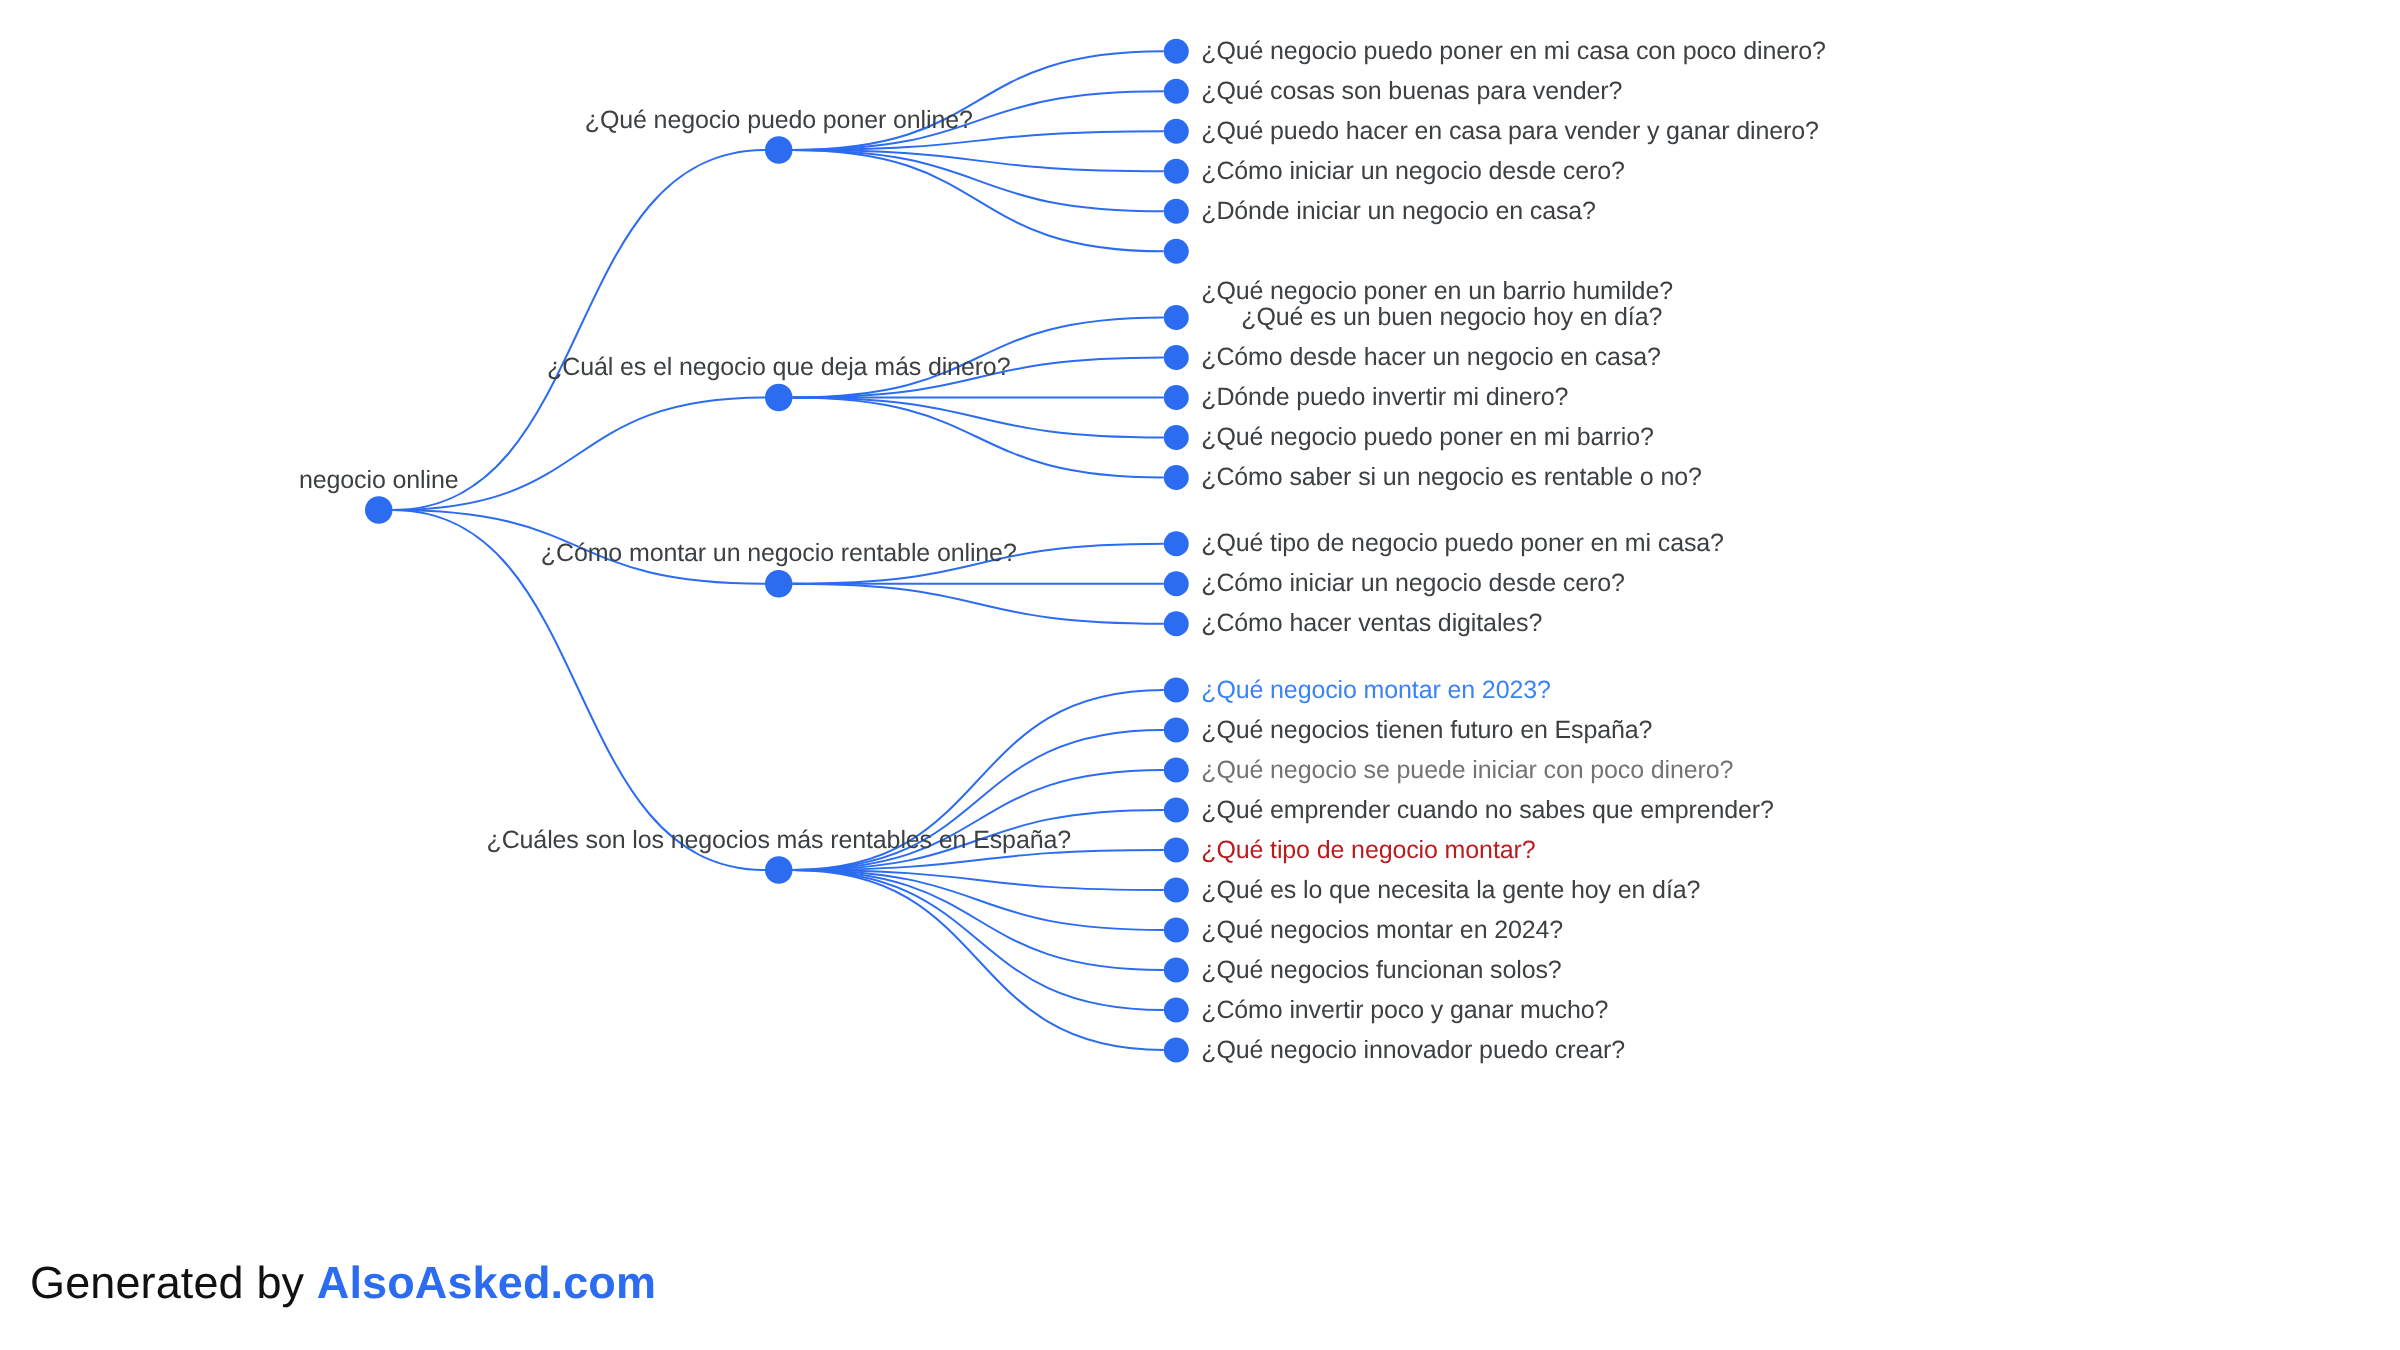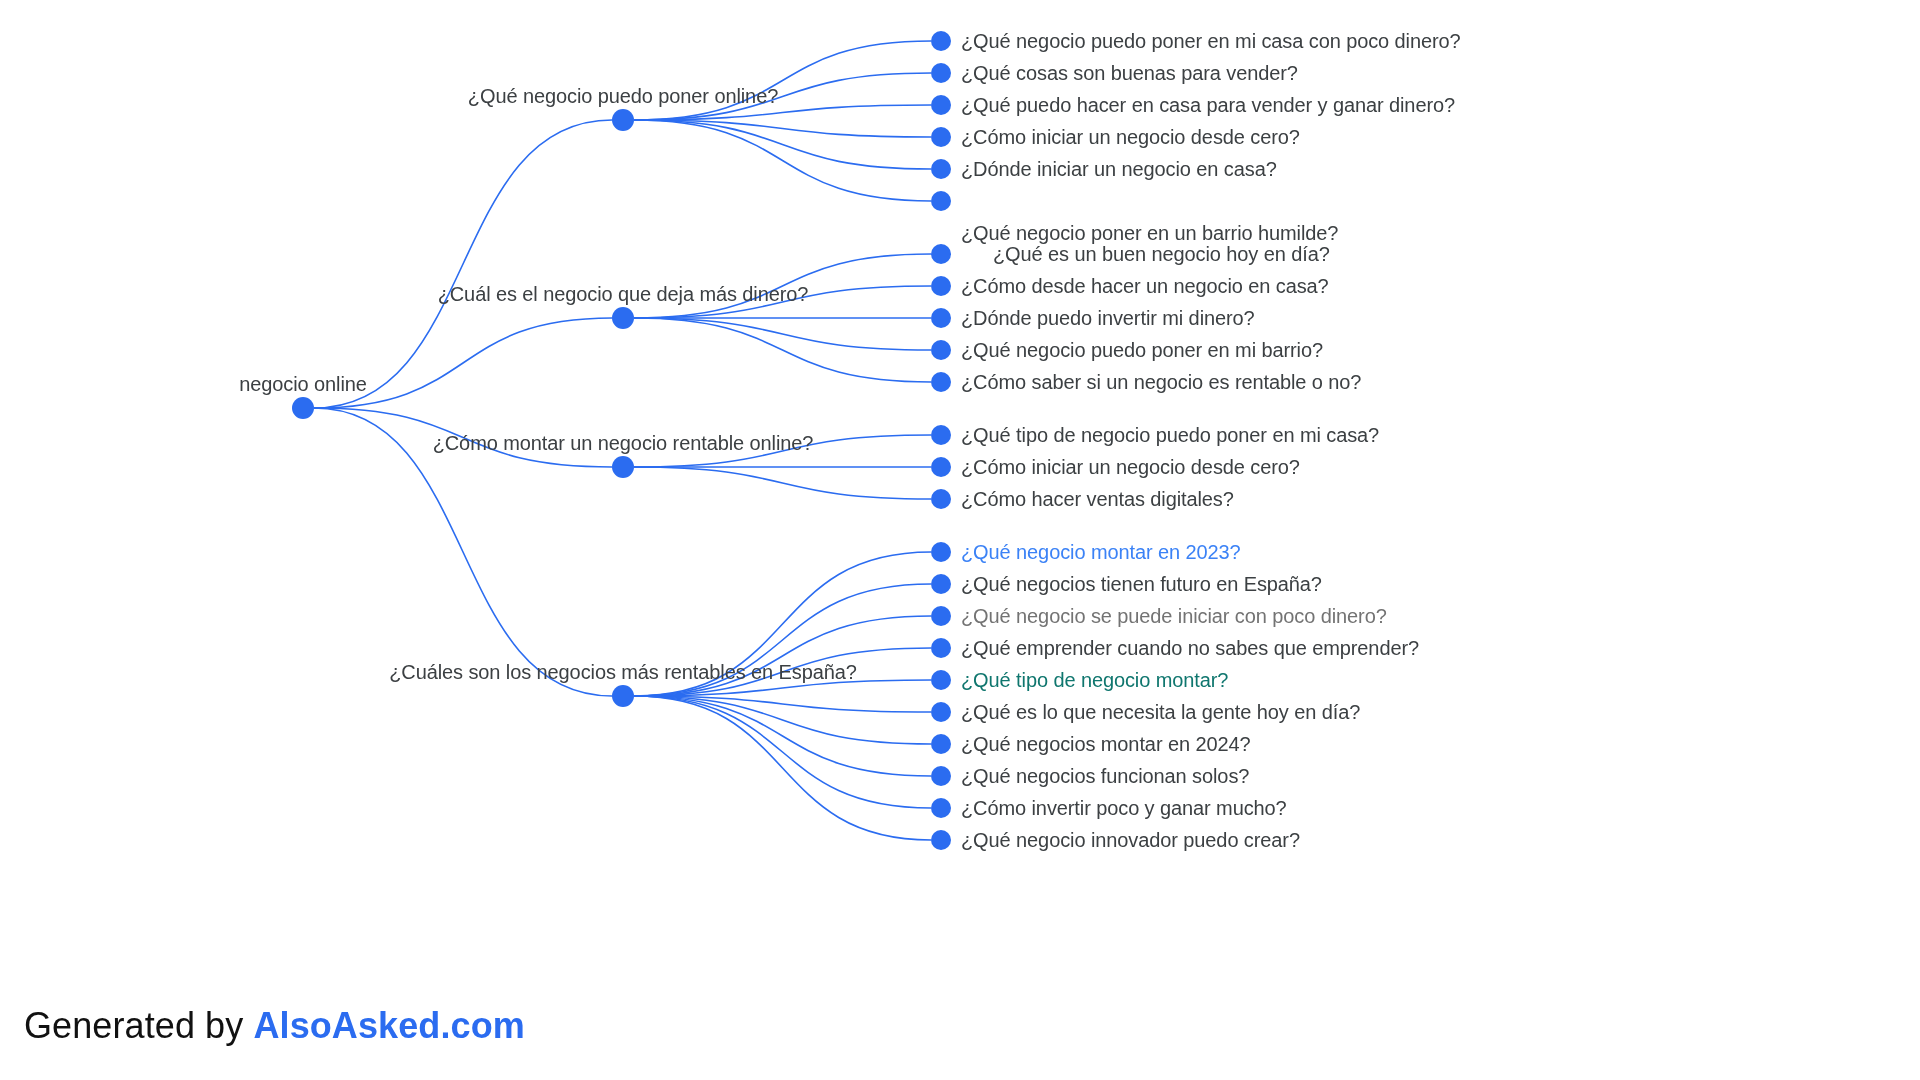--- a/index.html
+++ b/index.html
@@ -152,21 +152,21 @@
       <div class="node-label label-above" style="left: 623px; top: 682px; color: rgb(60, 64, 67);">¿Cuáles son los negocios más rentables en España?</div>
       <div class="node-dot leaf" style="left: 941px; top: 552px; background: rgb(43, 108, 240);"></div>
       <div class="node-label label-right" style="left: 961px; top: 552px; color: #3b82f6;">¿Qué negocio montar en 2023?</div>
       <div class="node-dot leaf" style="left: 941px; top: 584px; background: rgb(43, 108, 240);"></div>
       <div class="node-label label-right" style="left: 961px; top: 584px; color: rgb(60, 64, 67);">¿Qué negocios tienen futuro en España?</div>
       <div class="node-dot leaf" style="left: 941px; top: 616px; background: rgb(43, 108, 240);"></div>
       <div class="node-label label-right" style="left: 961px; top: 616px; color: #737373;">¿Qué negocio se puede iniciar con poco dinero?</div>
       <div class="node-dot leaf" style="left: 941px; top: 648px; background: rgb(43, 108, 240);"></div>
       <div class="node-label label-right" style="left: 961px; top: 648px; color: rgb(60, 64, 67);">¿Qué emprender cuando no sabes que emprender?</div>
       <div class="node-dot leaf" style="left: 941px; top: 680px; background: rgb(43, 108, 240);"></div>
-      <div class="node-label label-right" style="left: 961px; top: 680px; color: #0f766e;">¿Qué tipo de negocio montar?</div>
+      <div class="node-label label-right" style="left: 961px; top: 680px; color: #b91c1c;">¿Qué tipo de negocio montar?</div>
       <div class="node-dot leaf" style="left: 941px; top: 712px; background: rgb(43, 108, 240);"></div>
       <div class="node-label label-right" style="left: 961px; top: 712px; color: rgb(60, 64, 67);">¿Qué es lo que necesita la gente hoy en día?</div>
       <div class="node-dot leaf" style="left: 941px; top: 744px; background: rgb(43, 108, 240);"></div>
       <div class="node-label label-right" style="left: 961px; top: 744px; color: rgb(60, 64, 67);">¿Qué negocios montar en 2024?</div>
       <div class="node-dot leaf" style="left: 941px; top: 776px; background: rgb(43, 108, 240);"></div>
       <div class="node-label label-right" style="left: 961px; top: 776px; color: rgb(60, 64, 67);">¿Qué negocios funcionan solos?</div>
       <div class="node-dot leaf" style="left: 941px; top: 808px; background: rgb(43, 108, 240);"></div>
       <div class="node-label label-right" style="left: 961px; top: 808px; color: rgb(60, 64, 67);">¿Cómo invertir poco y ganar mucho?</div>
       <div class="node-dot leaf" style="left: 941px; top: 840px; background: rgb(43, 108, 240);"></div>
       <div class="node-label label-right" style="left: 961px; top: 840px; color: rgb(60, 64, 67);">¿Qué negocio innovador puedo crear?</div>

